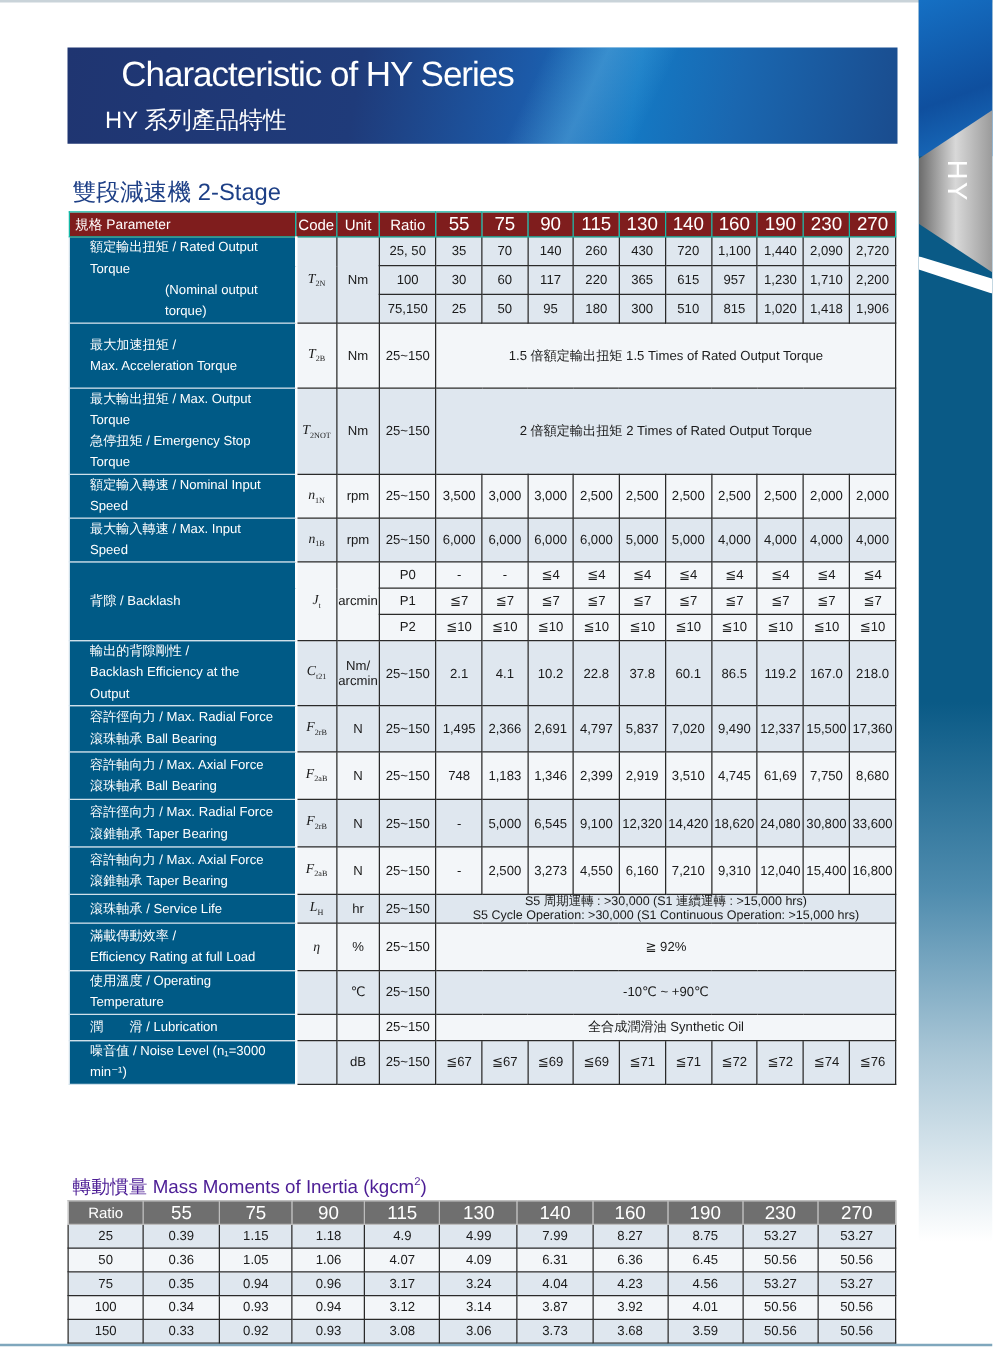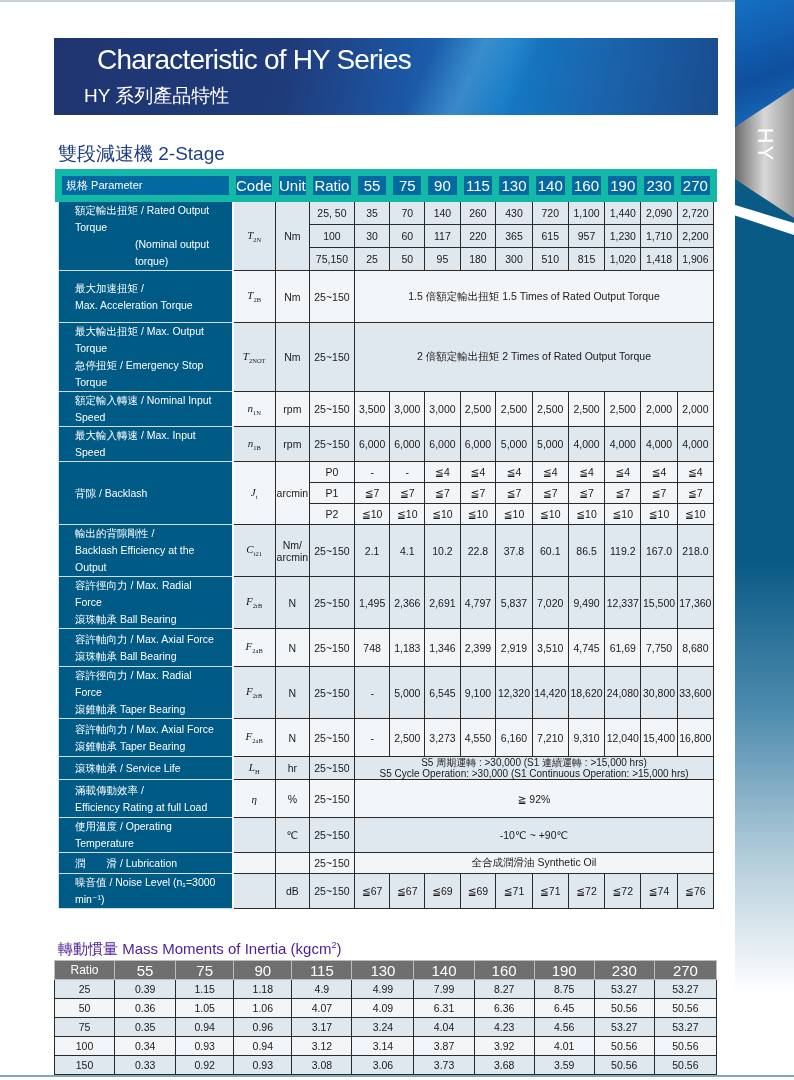--- a/index.html
+++ b/index.html
@@ -47,24 +47,24 @@
   .sidebar-label {
     position:absolute; left:10px; top:132px; width:40px; color:#ffffff; font-size:22px;
     transform:rotate(90deg); transform-origin:center; text-align:center; letter-spacing:2px;
   }
   .section-title {
     position:absolute; left:58px; top:141px; font-size:19px; color:#1d3f86;
   }
   table { border-collapse:collapse; position:absolute; }
   .spec { left:55px; top:169px; width:662px; font-size:10.5px; }
   .spec th {
-    background:#0369a1; color:#fff; font-weight:normal; height:19px;
-    border:7px solid #14b8a6; padding:0;
-  }
-  .spec th.sm { font-size:15px; }
+    background:#7f1d1d; color:#fff; font-weight:normal; height:19px;
+    border:1px solid #14b8a6; padding:0;
+  }
+  .spec th.sm { font-size:12px; }
   .spec th.lg { font-size:15px; }
   .spec th.param { text-align:left; padding-left:4px; font-size:11px; }
   .spec td {
     border:1px solid #2a2a2a; text-align:center; padding:0; height:20px;
   }
   .spec td.lbl {
     background:#005a86; color:#fff; text-align:left; padding:0 16px;
     border:1px solid #cfe0ea; border-right:2px solid #fff; line-height:17px;
   }
   .spec tr.a td:not(.lbl) { background:#dfe7ef; }

